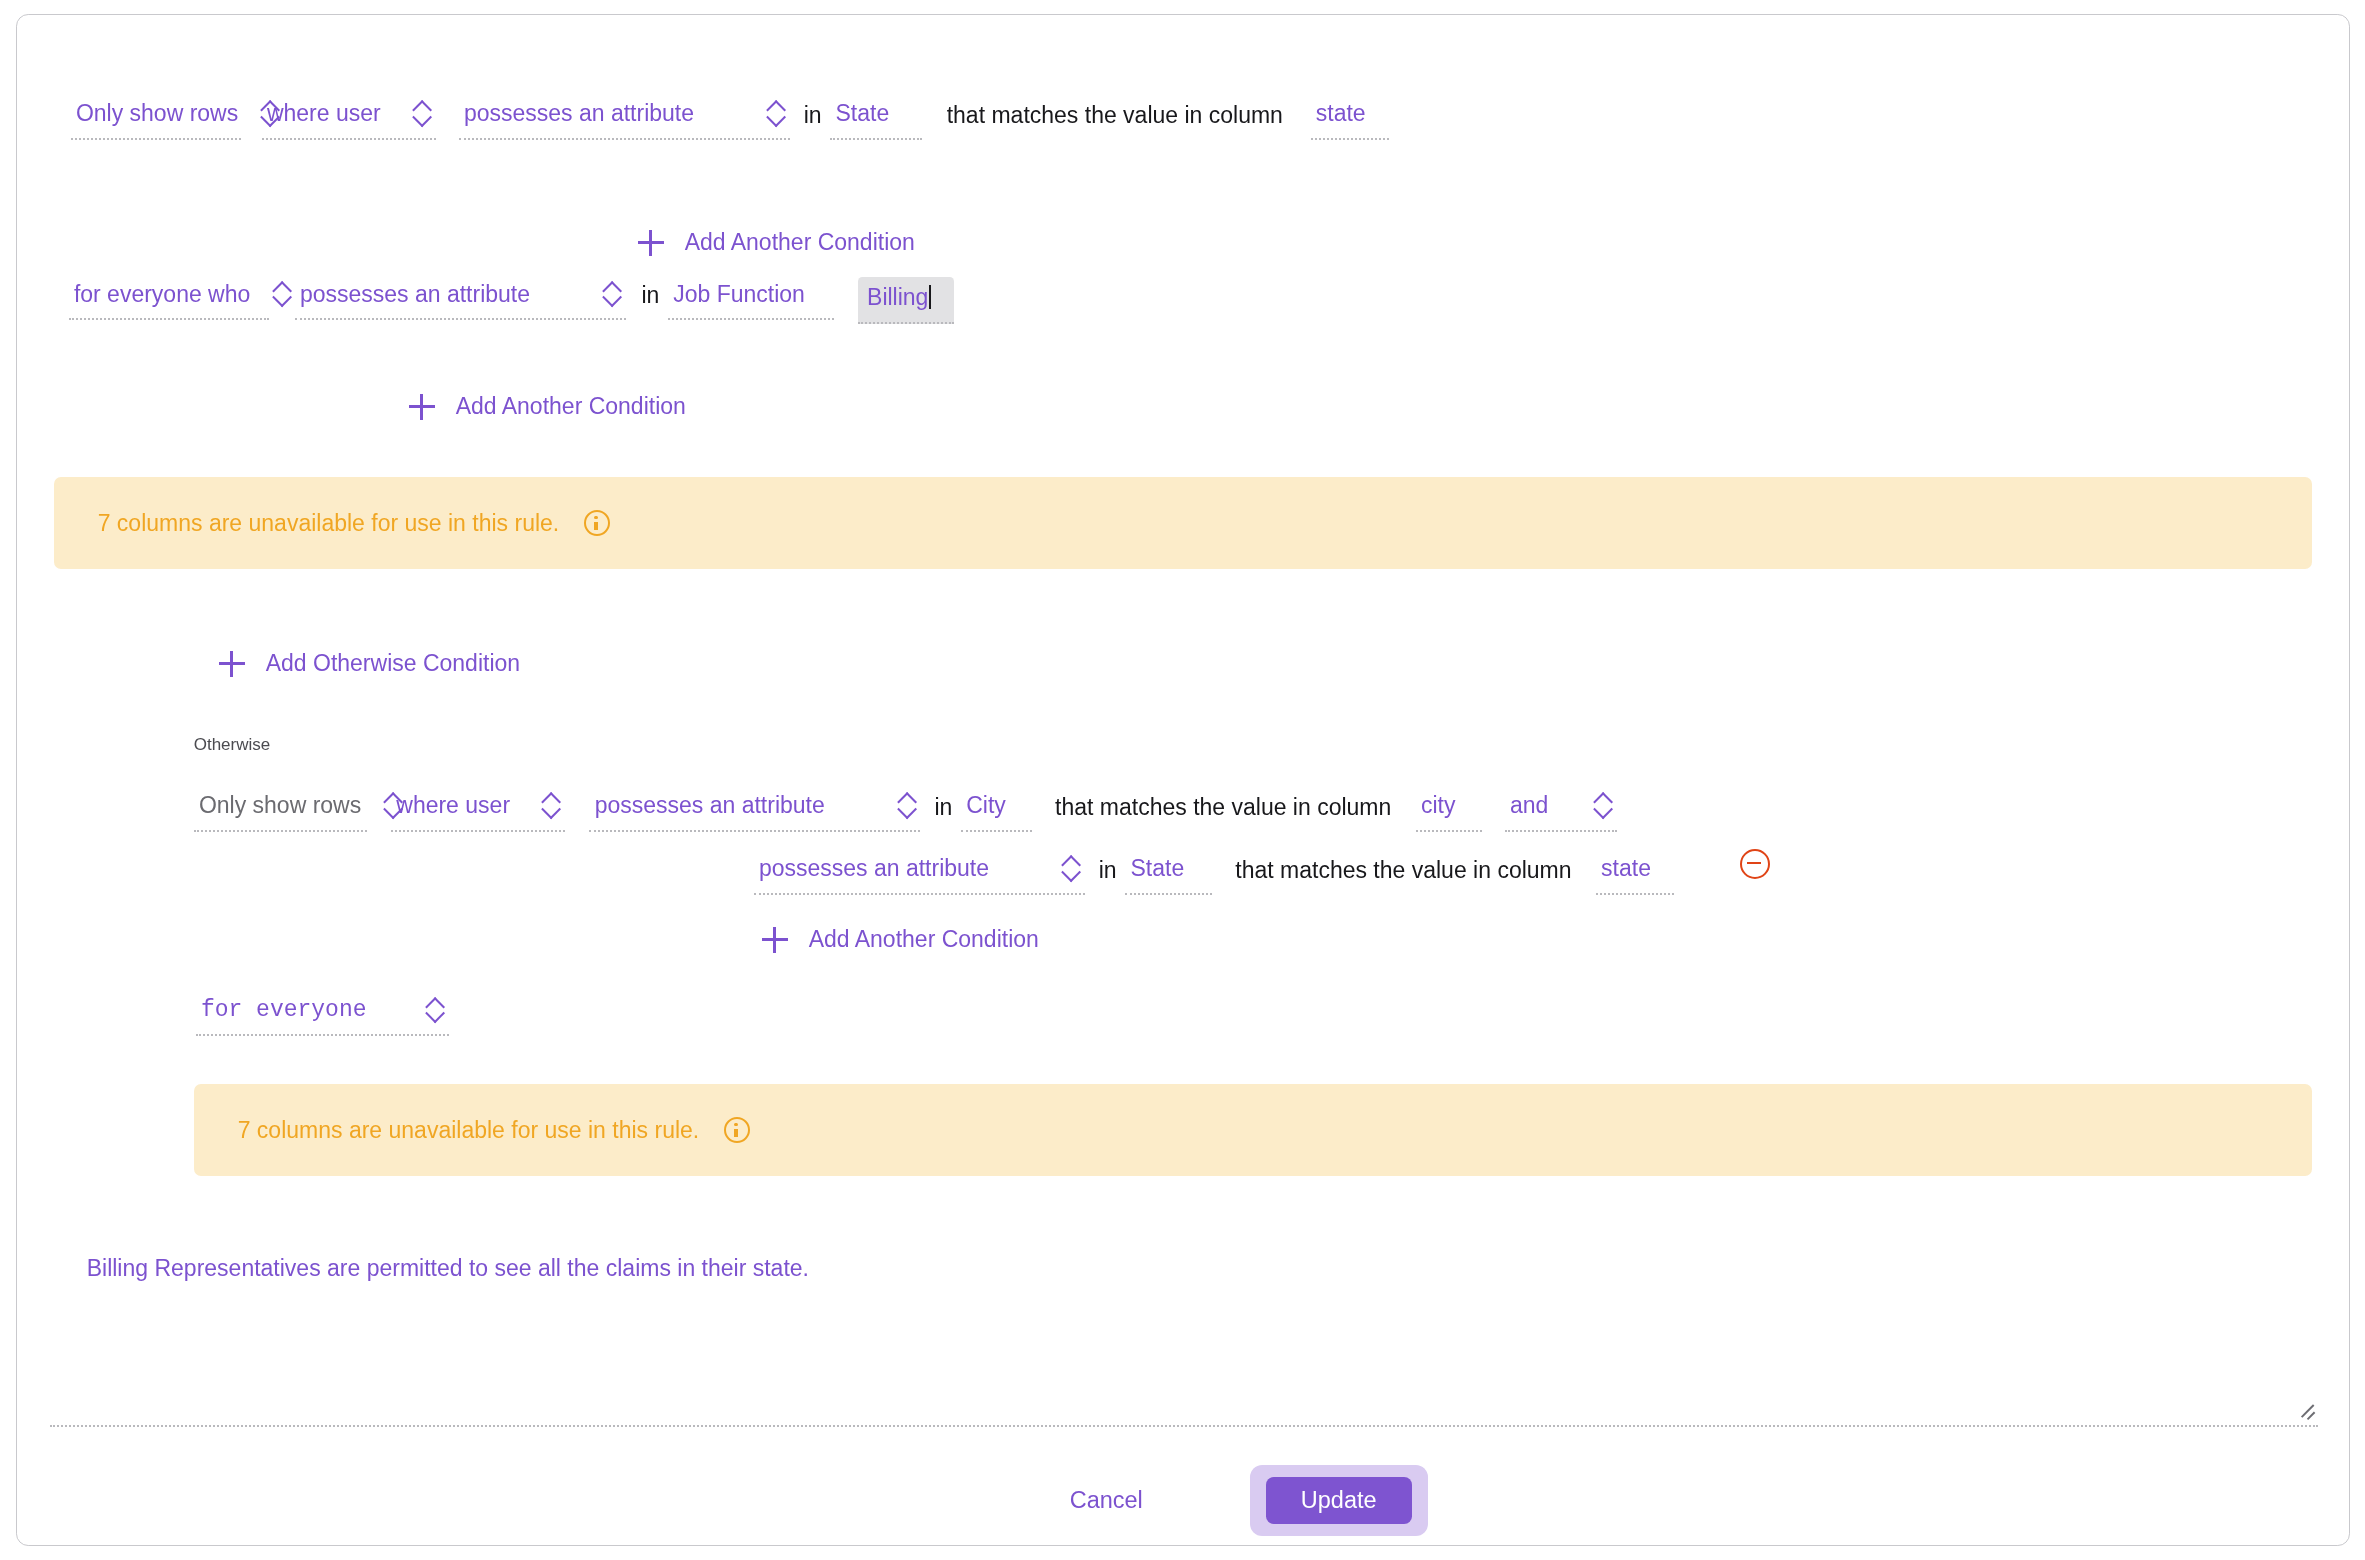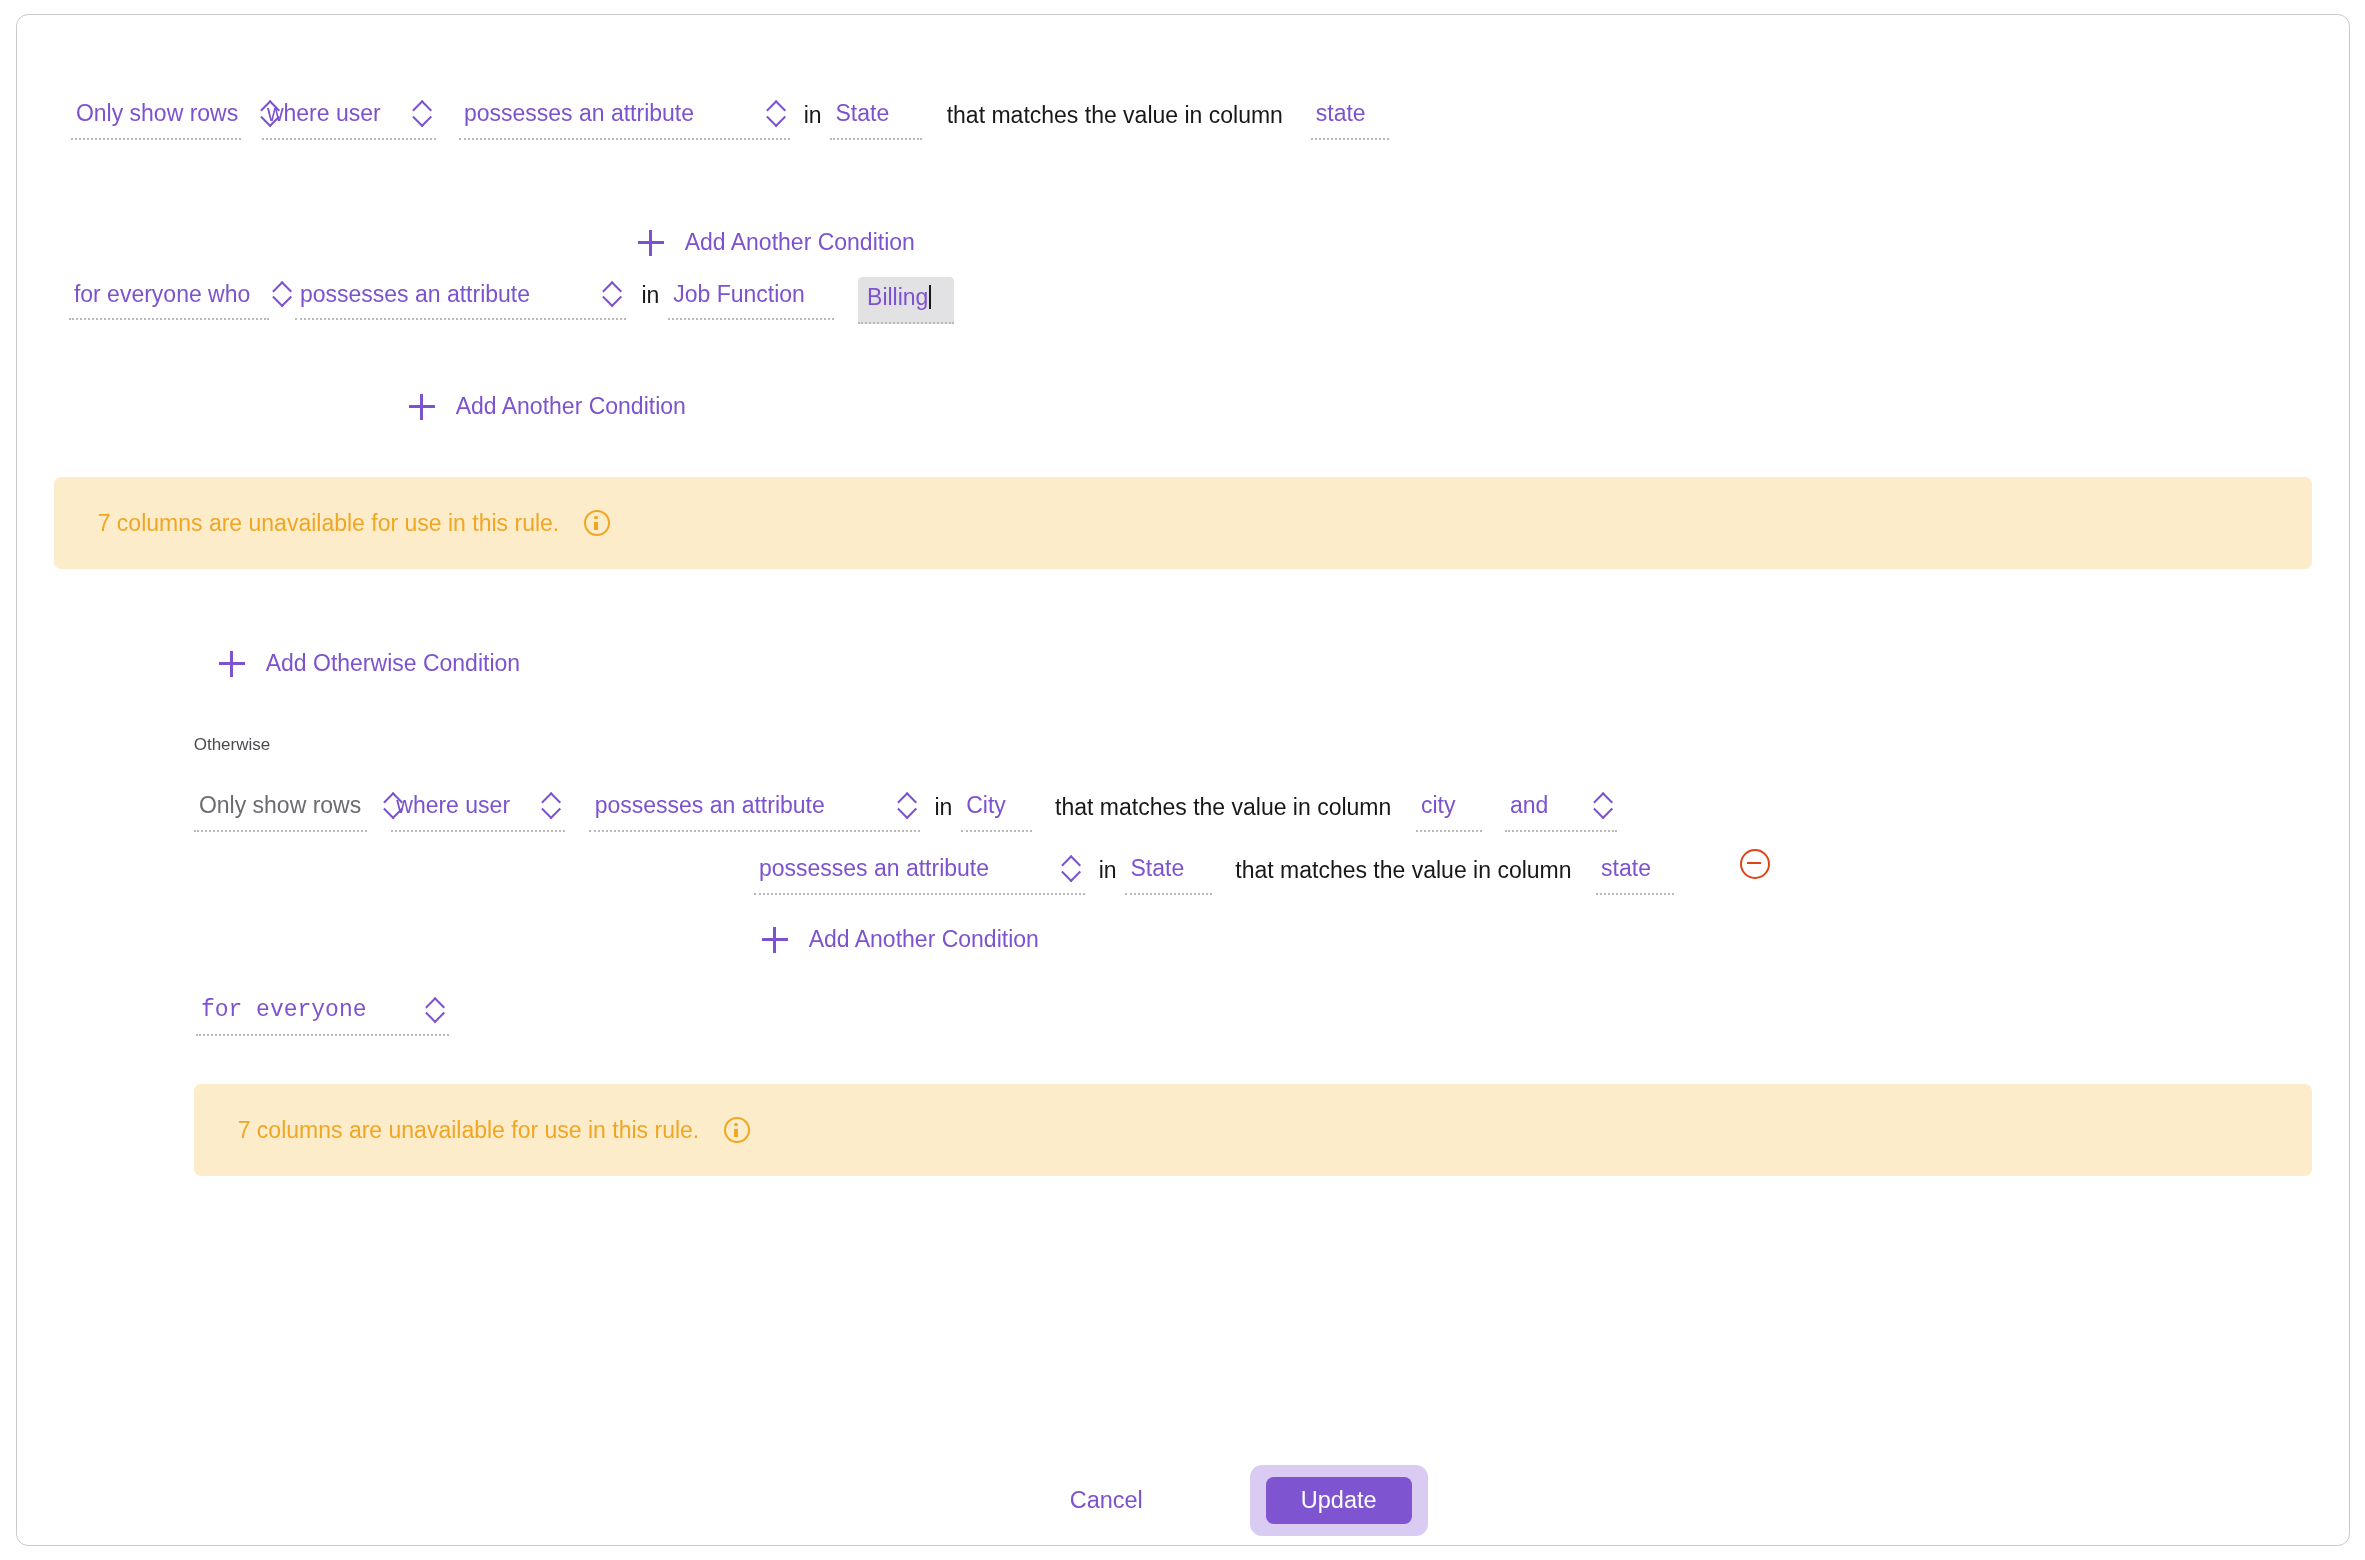--- a/index.html
+++ b/index.html
@@ -388,20 +388,24 @@
       <span class="sel-label">for everyone</span>
       <span class="chev"></span>
     </div>
   </div>
 
   <div class="warnbanner" style="left:177px; top:1069px; width:2118px; height:92px;">
     <span class="warntext">7 columns are unavailable for use in this rule.</span>
     <span class="info-icon"></span>
   </div>
 
+  <div class="desc-area">
+    <div class="desc-text">Billing Representatives are permitted to see all the claims in their state.</div>
+    <div class="resize-handle"></div>
+  </div>
 
   <button class="btn-cancel">Cancel</button>
   <div class="btn-update-wrap">
     <button class="btn-update">Update</button>
   </div>
 
 </div>
 
 
 </body></html>

